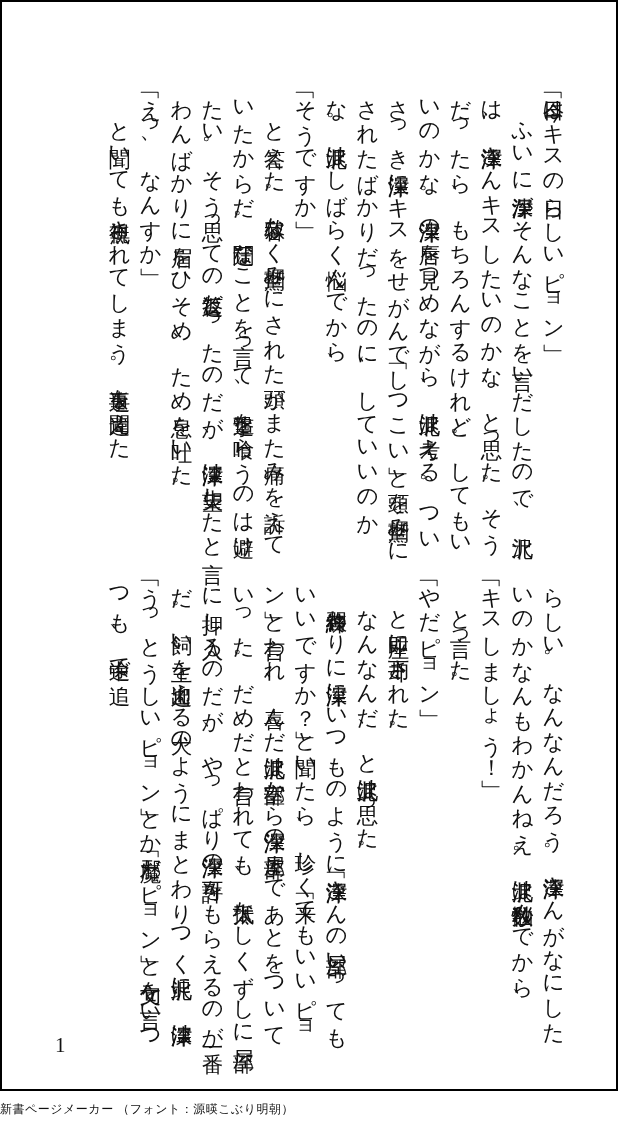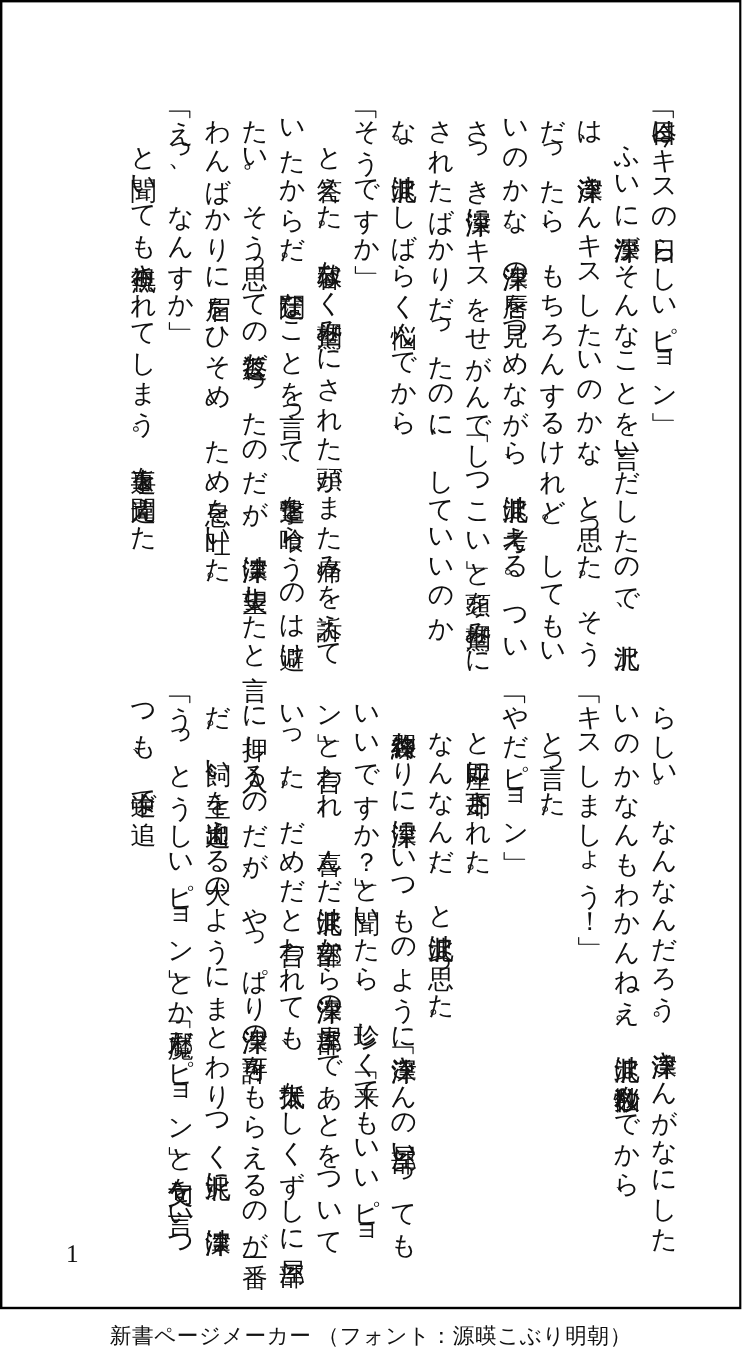--- a/index.html
+++ b/index.html
@@ -55,22 +55,21 @@
     font-size: 21px;
     line-height: 1.1;
     color: #111111;
   }
   
   .footer-caption {
     position: absolute;
     left: 0;
     right: 0;
     top: 1101px;
-    text-align: center;
-    font-size: 18px;
+    font-size: 12px;
     letter-spacing: 0.5px;
     color: #111111;
   }
 </style>
 </head>
 <body>
 
 <div class="sheet">
 
   <div class="vtext top">

